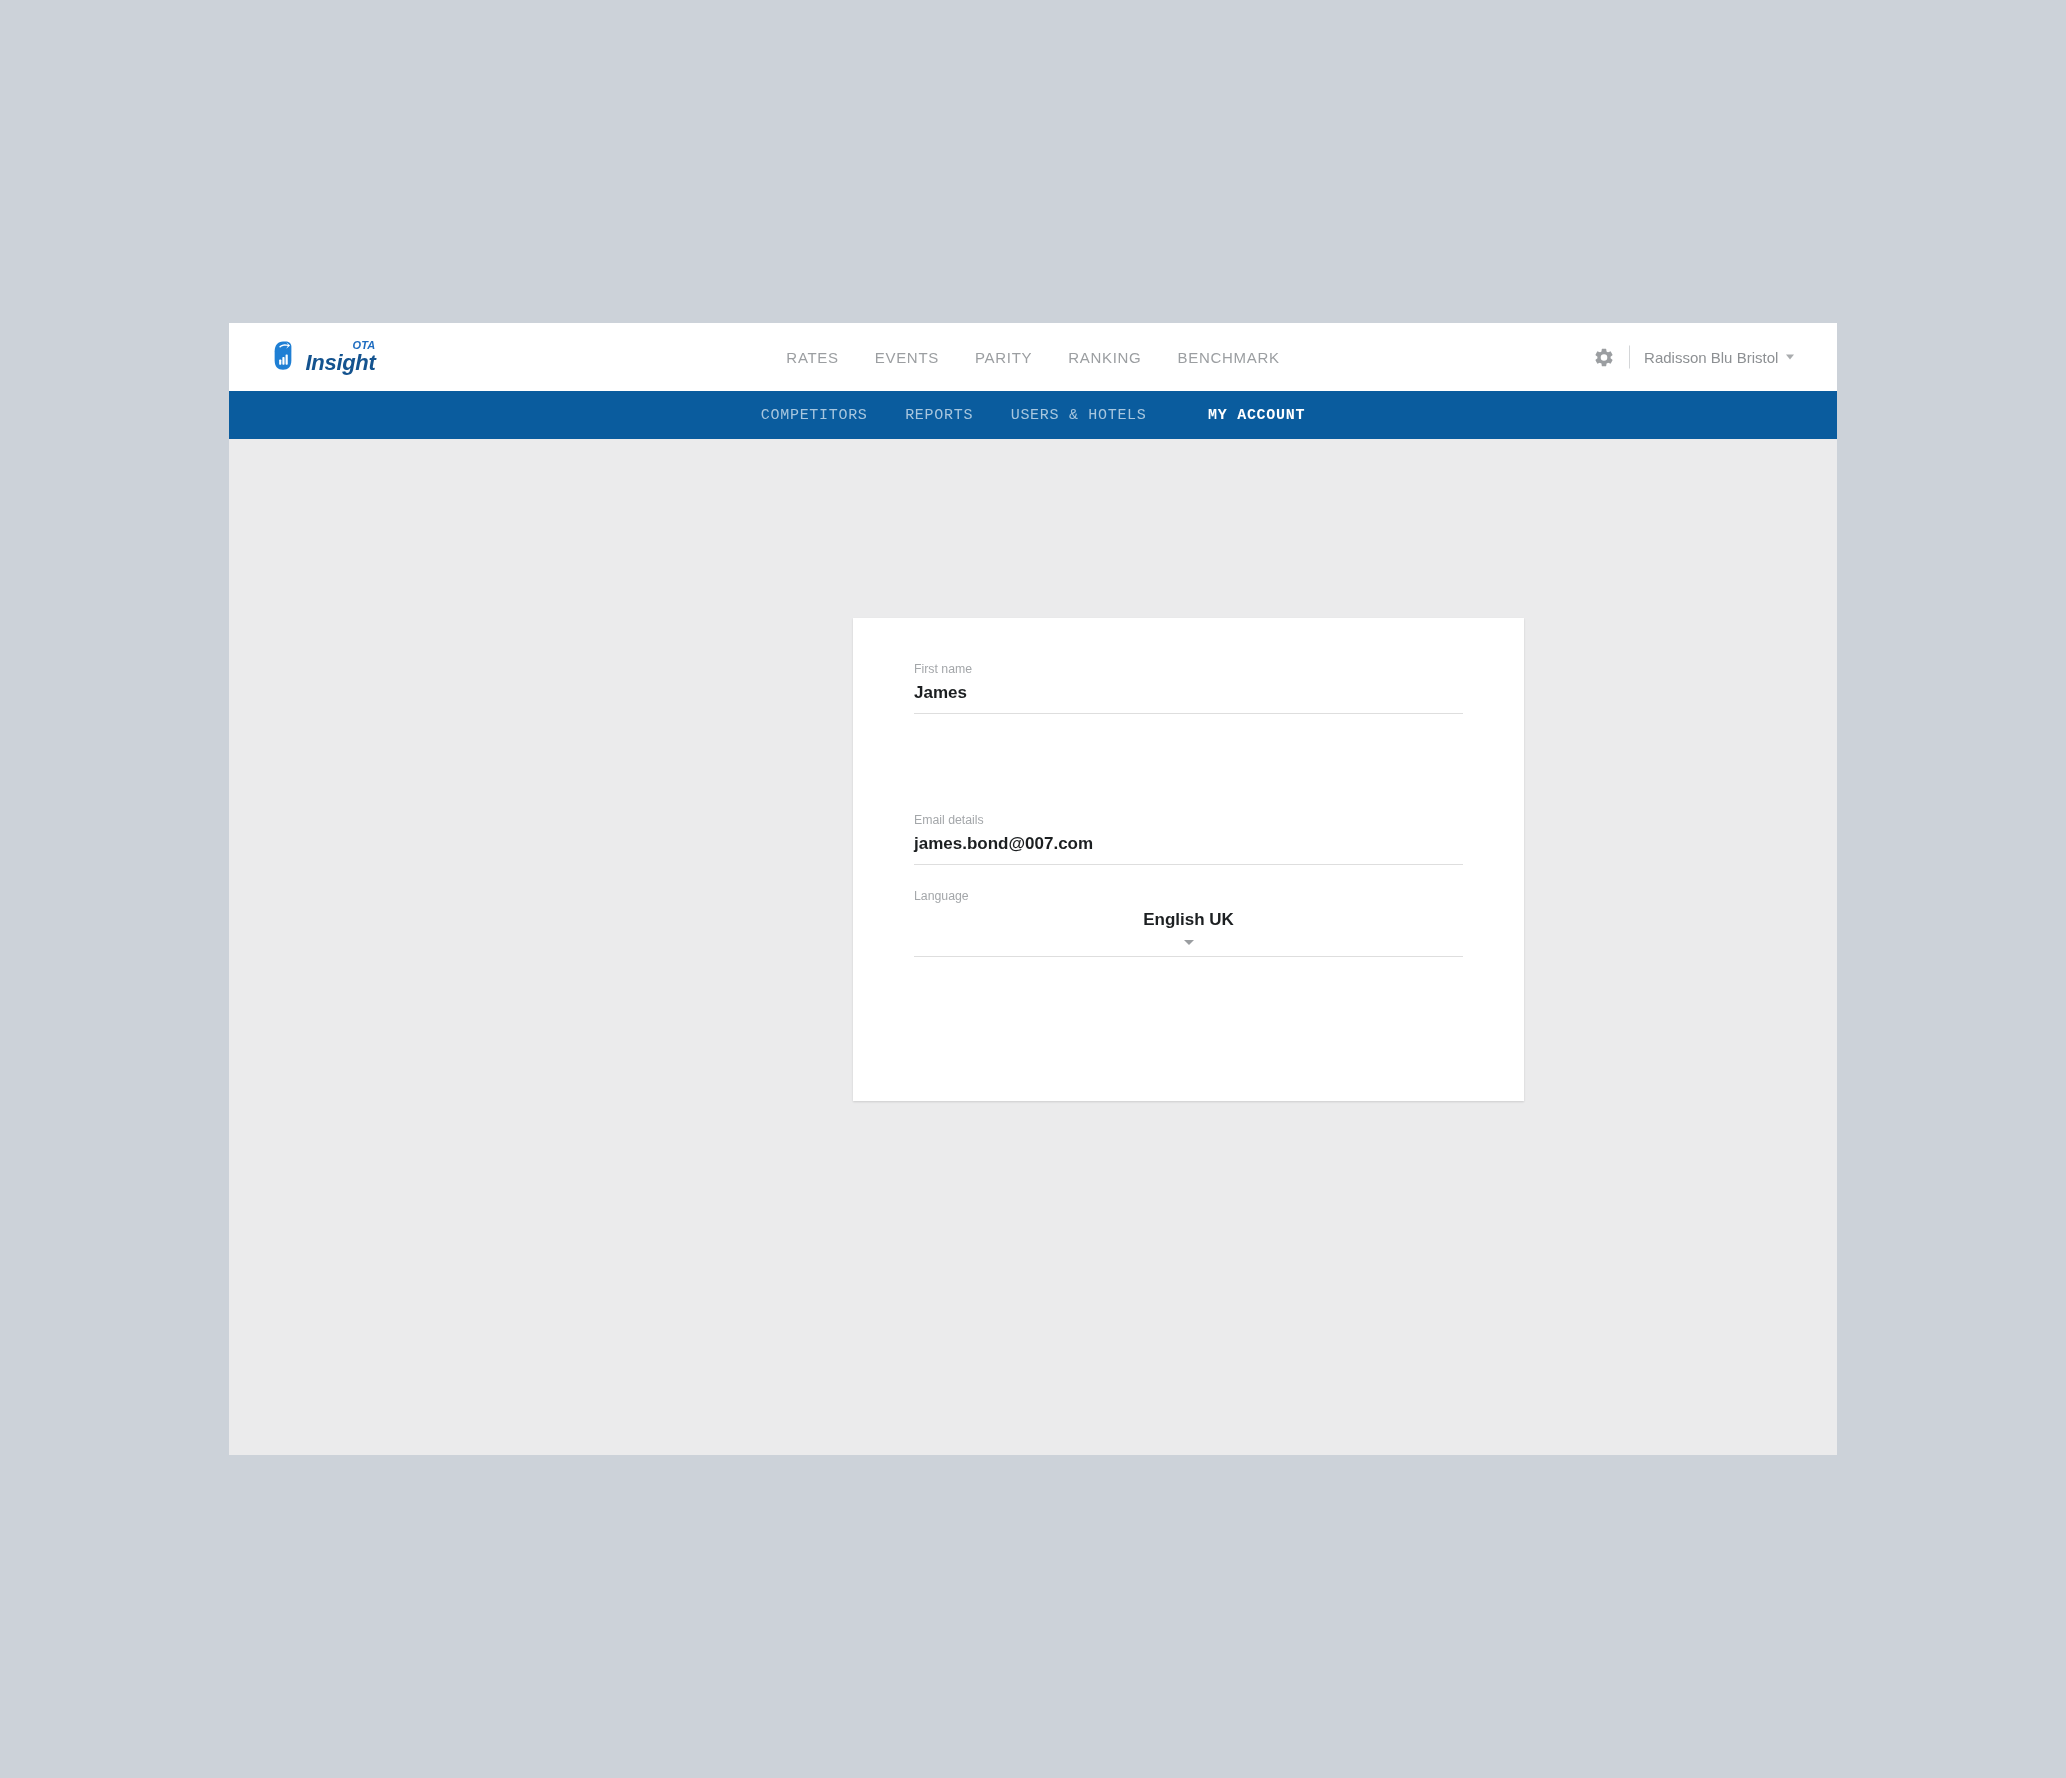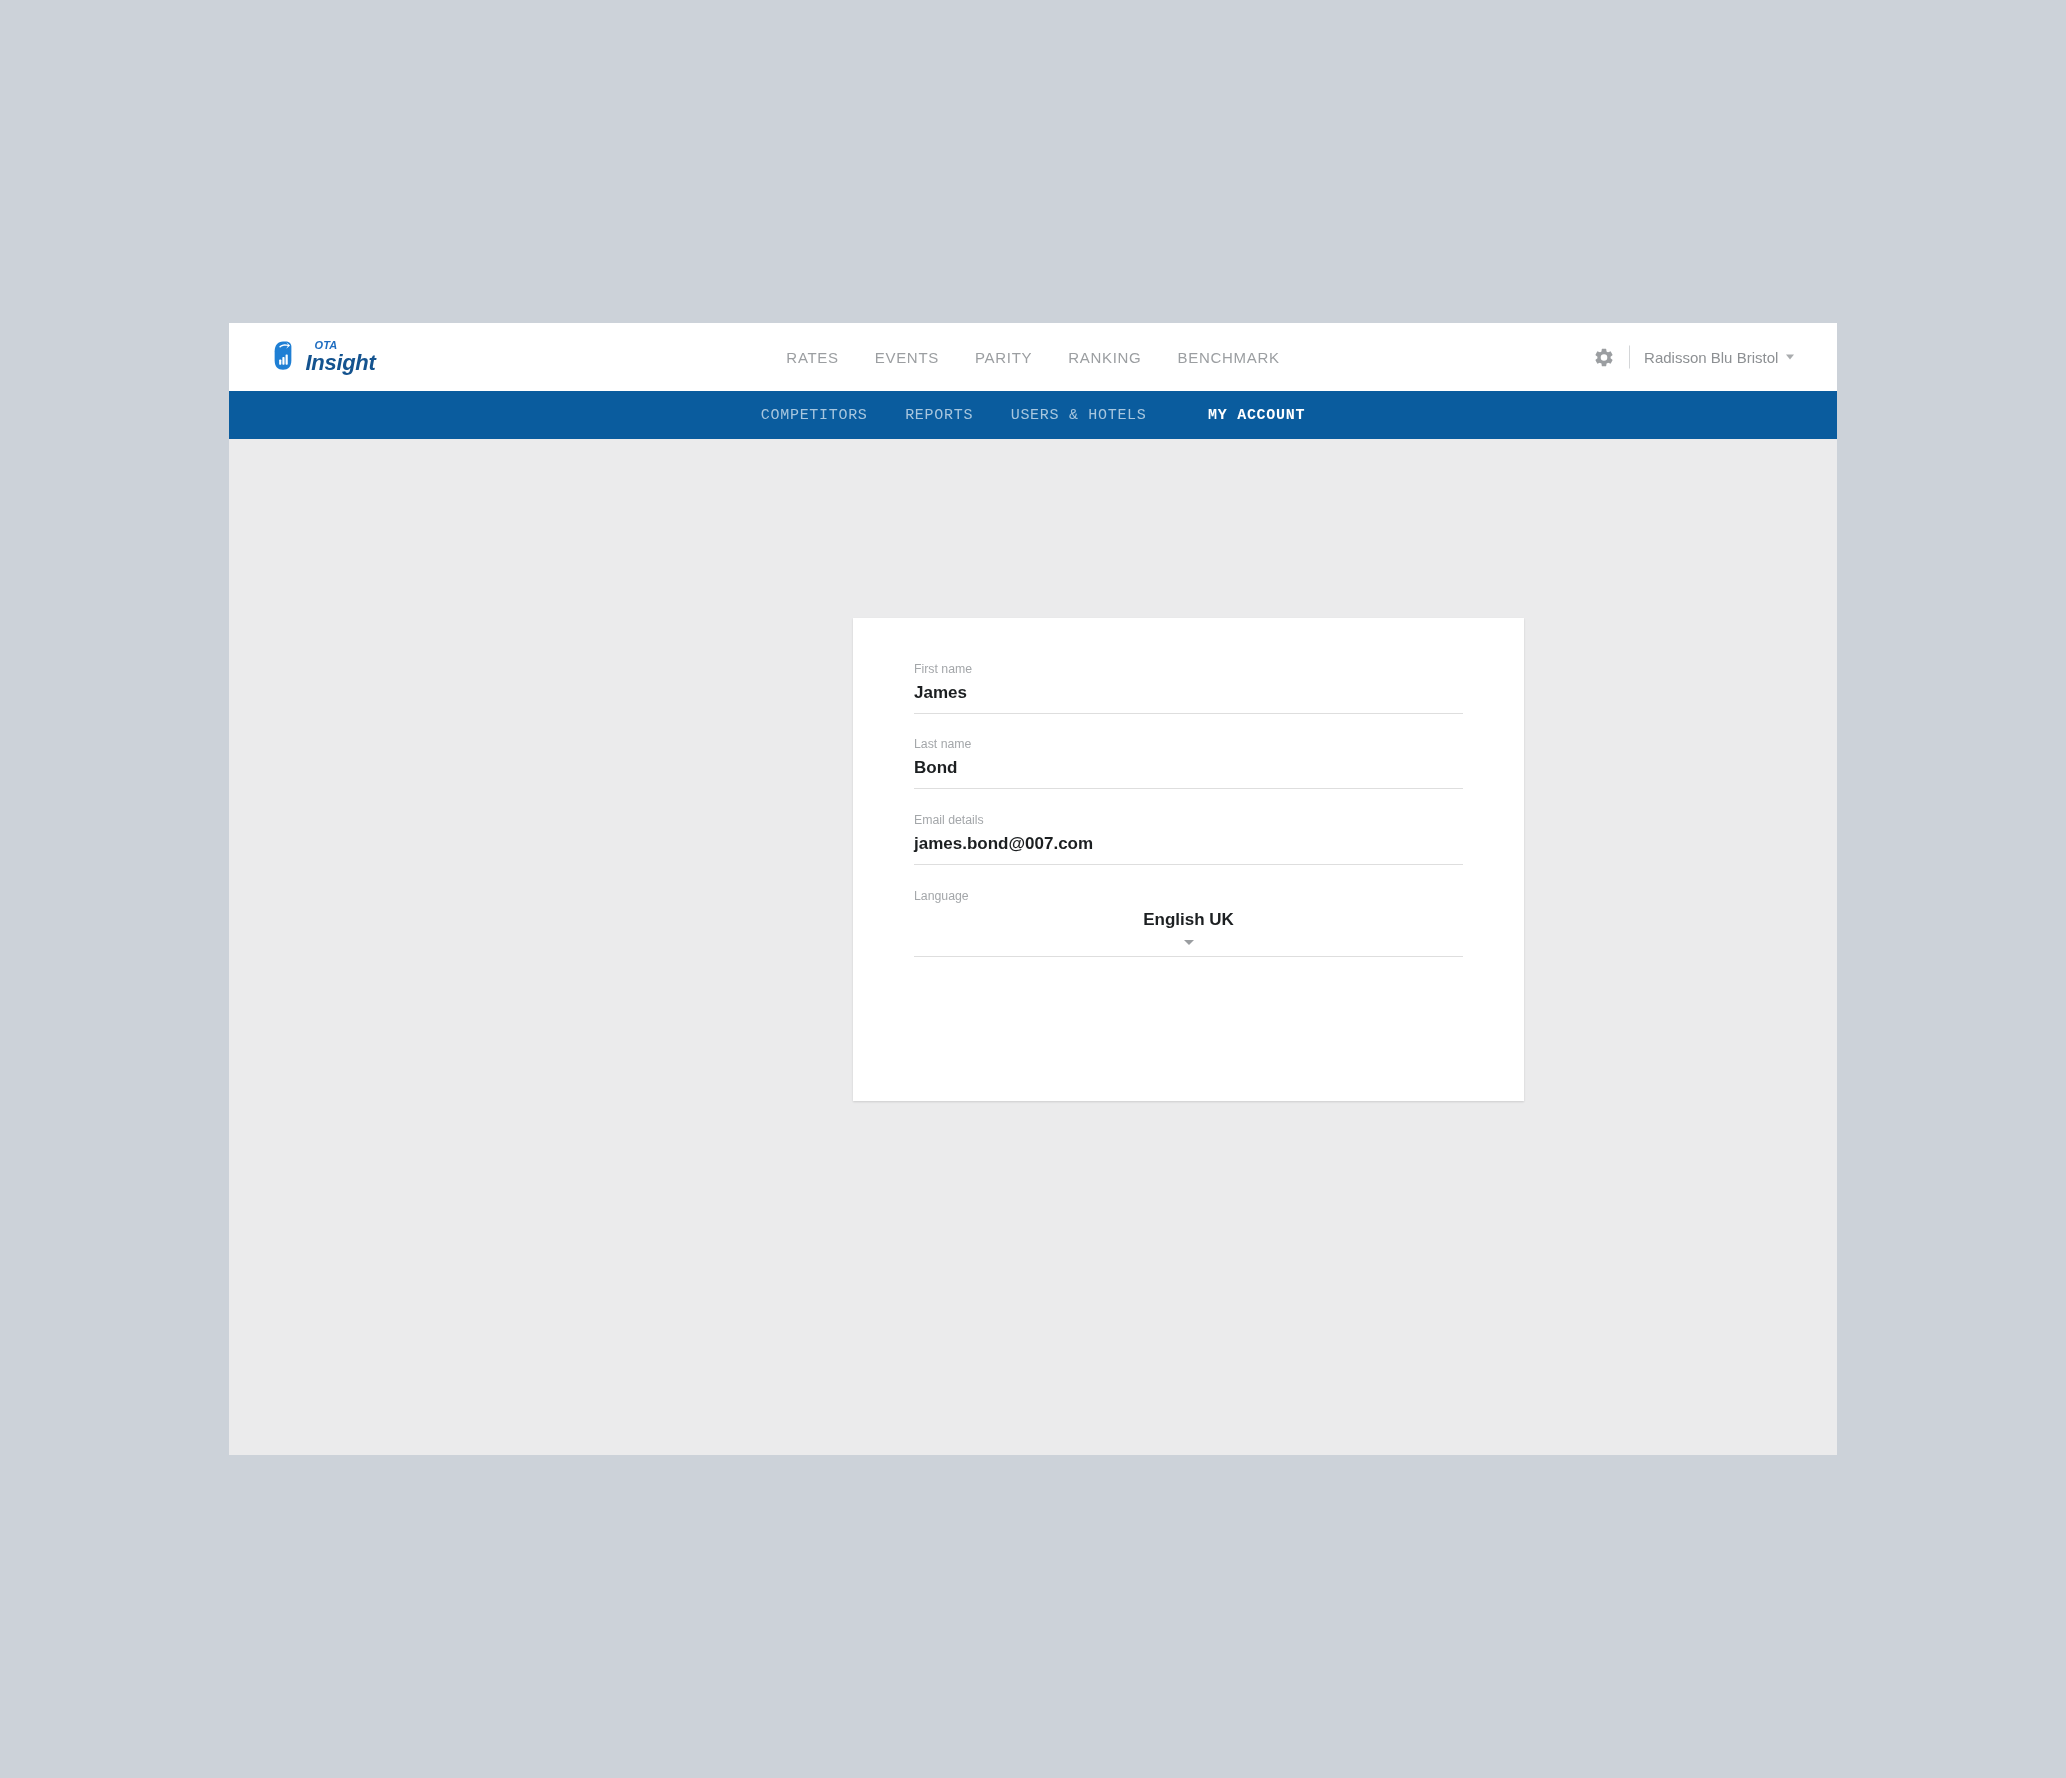--- a/index.html
+++ b/index.html
@@ -45,20 +45,21 @@
   #brand-logo .logo-mark { flex: 0 0 auto; display:block; }
   #brand-logo .logo-wordmark { display: flex; flex-direction: column; line-height: 1; }
   #brand-logo .logo-ota {
     font-size: 11px;
     font-weight: bold;
     font-style: italic;
     color: #1f6dc0;
     letter-spacing: 0.2px;
     margin-left: 9px;
     margin-bottom: 0.6px;
+    text-align: right;
   }
   #brand-logo .logo-insight {
     font-size: 22px;
     font-weight: bold;
     font-style: italic;
     color: #14538f;
     letter-spacing: -0.3px;
   }
 
   #primary-nav {
@@ -300,25 +301,20 @@
 
 
     <div id="details-card">
 
       <div class="form-field" id="field-first-name">
         <span class="field-label">First name</span>
         <span class="field-value">James</span>
         <div class="field-underline"></div>
       </div>
 
-      <div class="form-field" id="field-last-name">
-        <span class="field-label">Last name</span>
-        <span class="field-value">Bond</span>
-        <div class="field-underline"></div>
-      </div>
 
       <div class="form-field" id="field-email">
         <span class="field-label">Email details</span>
         <span class="field-value">james.bond@007.com</span>
         <div class="field-underline"></div>
       </div>
 
       <div class="form-field select-field" id="field-language">
         <span class="field-label">Language</span>
         <div class="field-row">

